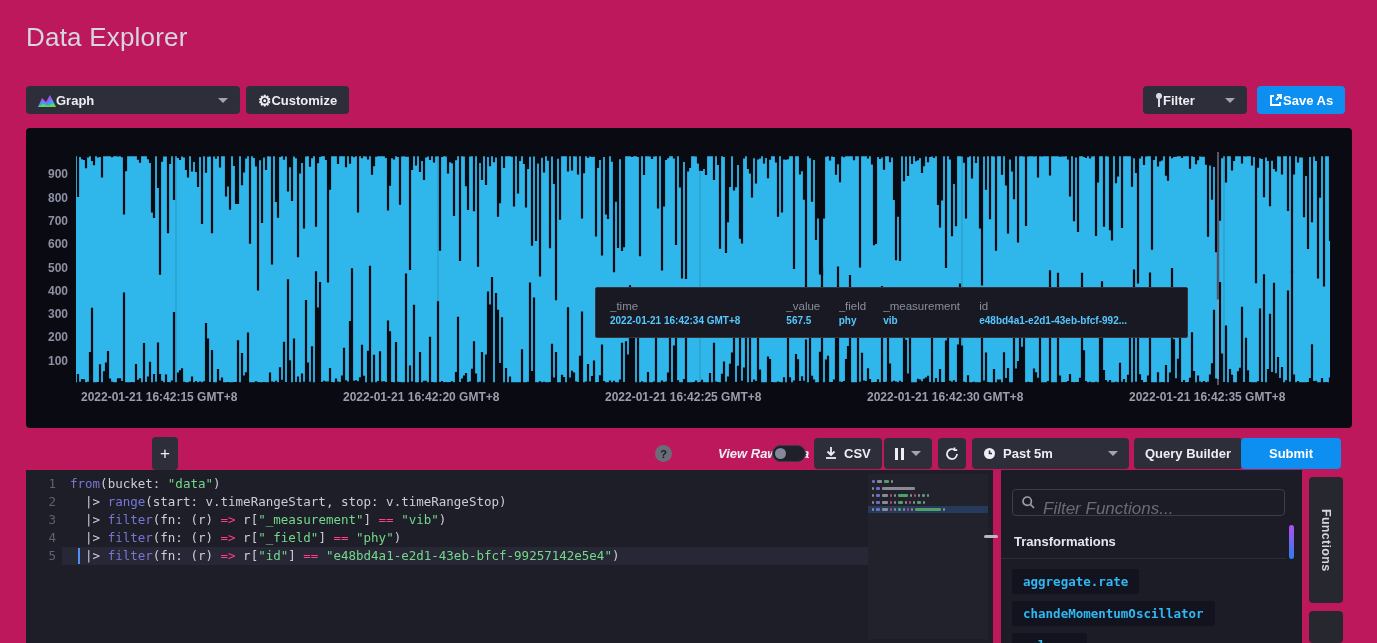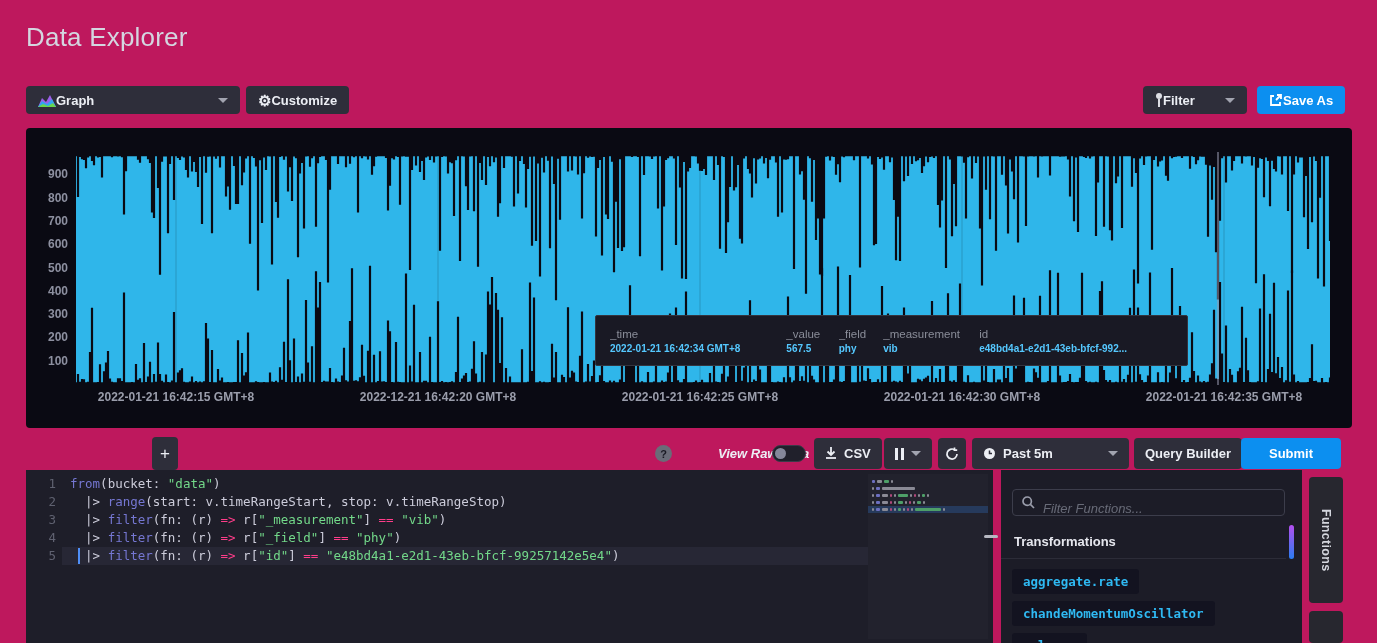--- a/index.html
+++ b/index.html
@@ -9,25 +9,25 @@
   .abs{position:absolute;}
   .btn{display:flex;align-items:center;background:#2e2e3a;border-radius:4px;
        padding:0 12px;height:28px;font-size:13px;font-weight:700;color:#eceef4;cursor:pointer;}
   .btn-blue{background:#0c8ff0;color:#fff;}
   .caret{width:0;height:0;border-left:5px solid transparent;border-right:5px solid transparent;
          border-top:5px solid #a2a4b0;margin-left:auto;}
   .page-title{font-size:26px;font-weight:400;color:#d4d6e0;letter-spacing:.2px;}
   
   #chart-panel{left:26px;top:128px;width:1326px;height:300px;background:#0a0a13;border-radius:4px;}
   .ytick{position:absolute;right:1284px;width:40px;text-align:right;font-size:12px;font-weight:700;color:#8d90a0;}
-  .xtick{position:absolute;top:262px;width:190px;text-align:center;font-size:12px;font-weight:700;color:#9a9dab;}
+  .xtick{position:absolute;top:262px;width:190px;font-size:12px;font-weight:700;color:#9a9dab;}
   #plot{position:absolute;left:50px;top:24px;width:1254px;height:233px;}
   
   #tooltip{left:569px;top:159px;width:593px;height:51px;background:#191924;border:1px solid #34343f;
-           border-radius:2px;display:flex;align-items:center;padding:0 14px;z-index:5;margin-top:28px;}
+           border-radius:2px;display:flex;align-items:center;padding:0 14px;z-index:5;}
   .tt-col{display:flex;flex-direction:column;gap:3px;overflow:hidden;}
   .tt-h{font-size:11.5px;color:#8a8d99;white-space:nowrap;}
   .tt-v{font-size:10px;font-weight:700;color:#55c8ff;white-space:nowrap;}
   
   .qbtn{position:absolute;display:flex;align-items:center;gap:7px;background:#2e2e3a;border-radius:4px;
         height:31px;padding:0 11px;font-size:13px;font-weight:700;color:#eceef4;cursor:pointer;}
   
   #editor{left:26px;top:470px;width:967px;height:173px;background:#1e1e29;overflow:hidden;}
   .code-line{position:absolute;left:0;width:100%;height:18px;line-height:18px;
              font-family:"DejaVu Sans Mono","Liberation Mono",monospace;font-size:12.5px;white-space:pre;}
@@ -35,21 +35,21 @@
   .code-text{position:absolute;left:44px;}
   .cur-line-bg{position:absolute;left:36px;width:806px;height:18px;background:#272735;}
   .cursor{position:absolute;left:52px;width:2px;height:16px;background:#4f8ff7;}
   #minimap{position:absolute;left:842px;top:4px;width:120px;height:165px;background:#22222d;}
   .mm-row{position:absolute;height:3px;display:flex;gap:2px;}
   .mm-seg{height:3px;border-radius:1px;}
   #divider-dash{left:984px;top:535px;width:14px;height:3px;background:#b7b9c2;border-radius:2px;}
   
   #fn-panel{left:1001px;top:470px;width:301px;height:173px;background:#1c1c27;overflow:hidden;}
   #fn-search{position:absolute;left:11px;top:19px;width:273px;height:27px;background:transparent;
-             border:1px solid #3c3d4b;border-radius:4px;color:#d9dbe4;font-size:13px;
+             border:1px solid #3c3d4b;border-radius:4px;color:#d9dbe4;font-size:17px;
              padding:12px 8px 0 30px;font-family:"Liberation Sans",sans-serif;outline:none;}
   #fn-search::placeholder{color:#686b78;font-style:italic;}
   .fn-head{position:absolute;left:13px;top:64px;font-size:13px;font-weight:700;color:#e6e7ee;}
   .fn-divider{position:absolute;left:0;top:88px;width:285px;height:1px;background:#2c2c38;}
   .fn-scroll{position:absolute;left:288px;top:55px;width:5px;height:34px;border-radius:3px;
              background:linear-gradient(#b44ff0,#2a7cf0);}
   .pill{position:absolute;left:11px;height:25px;display:inline-flex;align-items:center;padding:0 11px;
         background:#131320;border-radius:3px;font-family:"DejaVu Sans Mono","Liberation Mono",monospace;
         font-size:12.5px;font-weight:700;color:#2fb9f2;cursor:pointer;white-space:nowrap;}
   .side-tab{position:absolute;left:1309px;width:34px;background:#27272f;border-radius:4px;cursor:pointer;
@@ -110,21 +110,21 @@
         <div class="ytick" style="top: 85.9px;">700</div>
         <div class="ytick" style="top: 109.2px;">600</div>
         <div class="ytick" style="top: 132.5px;">500</div>
         <div class="ytick" style="top: 155.8px;">400</div>
         <div class="ytick" style="top: 179.1px;">300</div>
         <div class="ytick" style="top: 202.4px;">200</div>
         <div class="ytick" style="top: 225.7px;">100</div>
       </div>
     <div id="xticks">
         <div class="xtick" style="left: 55px;">2022-01-21 16:42:15 GMT+8</div>
-        <div class="xtick" style="left: 317px;">2022-12-21 16:42:20 GMT+8</div>
+        <div class="xtick" style="left: 317px;">2022-01-21 16:42:20 GMT+8</div>
         <div class="xtick" style="left: 579px;">2022-01-21 16:42:25 GMT+8</div>
         <div class="xtick" style="left: 841px;">2022-01-21 16:42:30 GMT+8</div>
         <div class="xtick" style="left: 1103px;">2022-01-21 16:42:35 GMT+8</div>
       </div>
     <svg id="plot" viewBox="0 0 1254 233">
         <rect x="0" y="2" width="1254" height="231" fill="#2fb6ea"></rect>
         <path d="M0 0V4.2M2 0V45.1M4 0V5.1M6 0V7.3M8 0V7.9M10 0V16.2M12 0V5.5M14 0V4.2M16 0V8.9M18 0V13.3M20 0V4.2M22 0V5.4M24 0V4.9M26 0V25.5M28 0V4.2M30 0V4.2M32 0V4.2M34 0V4.2M36 0V5.2M38 0V4.3M40 0V4.2M42 0V4.4M44 0V4.3M46 0V5.3M48 0V62.4M50 0V19.2M52 0V4.2M54 0V4.2M56 0V4.2M58 0V4.2M60 0V4.2M62 0V7.7M64 0V10.8M66 0V4.2M68 0V4.2M70 0V4.2M72 0V7.2M74 0V10.9M76 0V60.4M78 0V66.0M80 0V4.3M82 0V36.1M84 0V122.8M86 0V9.8M88 0V4.4M90 0V4.6M92 0V81.2M94 0V12.0M96 0V4.2M98 0V48.0M100 0V4.2M102 0V6.1M104 0V8.0M106 0V4.6M108 0V5.6M110 0V18.0M112 0V25.5M114 0V4.2M116 0V19.6M118 0V9.9M120 0V20.1M122 0V35.0M124 0V4.9M126 0V72.1M128 0V4.2M130 0V20.7M132 0V4.7M134 0V4.5M136 0V81.3M138 0V4.6M140 0V6.7M142 0V4.3M144 0V15.4M146 0V4.2M148 0V4.3M150 0V44.4M152 0V34.4M154 0V57.7M156 0V4.2M158 0V13.9M160 0V51.9M162 0V52.0M164 0V4.2M166 0V33.3M168 0V20.4M170 0V6.6M172 0V4.2M174 0V91.7M176 0V4.3M178 0V6.0M180 0V14.4M182 0V138.6M184 0V8.3M186 0V71.0M188 0V5.4M190 0V18.0M192 0V4.3M194 0V4.4M196 0V112.4M198 0V4.2M200 0V50.1M202 0V65.7M204 0V4.9M206 0V4.3M208 0V7.7M210 0V4.5M212 0V39.5M214 0V15.3M216 0V49.0M218 0V4.4M220 0V6.2M222 0V105.3M224 0V21.6M226 0V10.9M228 0V76.4M230 0V4.5M232 0V4.2M234 0V14.8M236 0V6.2M238 0V4.2M240 0V74.7M242 0V11.3M244 0V4.9M246 0V4.2M248 0V4.2M250 0V8.0M252 0V130.5M254 0V37.8M256 0V4.3M258 0V4.2M260 0V4.2M262 0V11.9M264 0V4.3M266 0V4.2M268 0V4.2M270 0V15.3M272 0V4.2M274 0V11.7M276 0V4.3M278 0V5.3M280 0V4.2M282 0V60.5M284 0V4.2M286 0V6.2M288 0V4.2M290 0V4.5M292 0V7.5M294 0V4.2M296 0V22.7M298 0V14.2M300 0V4.8M302 0V4.2M304 0V4.2M306 0V4.2M308 0V4.2M310 0V5.9M312 0V58.5M314 0V33.8M316 0V6.2M318 0V7.4M320 0V4.2M322 0V4.9M324 0V52.8M326 0V4.4M328 0V4.3M330 0V4.8M332 0V4.7M334 0V117.9M336 0V18.0M338 0V4.2M340 0V13.6M342 0V4.2M344 0V19.9M346 0V9.0M348 0V27.9M350 0V5.6M352 0V4.5M354 0V8.0M356 0V4.2M358 0V10.6M360 0V4.5M362 0V4.2M364 0V98.7M366 0V5.0M368 0V4.2M370 0V4.4M372 0V21.4M374 0V10.2M376 0V11.3M378 0V64.0M380 0V8.3M382 0V4.2M384 0V109.0M386 0V4.2M388 0V4.4M390 0V34.2M392 0V58.0M394 0V4.4M396 0V4.2M398 0V59.2M400 0V4.2M402 0V114.7M404 0V11.0M406 0V28.0M408 0V4.3M410 0V32.9M412 0V5.0M414 0V14.2M416 0V4.2M418 0V10.3M420 0V5.5M422 0V64.8M424 0V51.3M426 0V4.2M428 0V15.9M430 0V4.2M432 0V4.2M434 0V4.2M436 0V4.7M438 0V54.6M440 0V4.2M442 0V41.4M444 0V9.1M446 0V4.2M448 0V12.1M450 0V55.4M452 0V17.0M454 0V4.8M456 0V93.8M458 0V4.4M460 0V89.1M462 0V11.4M464 0V124.6M466 0V5.8M468 0V20.5M470 0V4.2M472 0V8.7M474 0V96.2M476 0V4.4M478 0V32.0M480 0V148.3M482 0V6.8M484 0V67.7M486 0V4.2M488 0V4.2M490 0V4.2M492 0V19.6M494 0V4.2M496 0V18.5M498 0V4.2M500 0V4.4M502 0V22.5M504 0V4.2M506 0V66.5M508 0V21.3M510 0V4.2M512 0V5.8M514 0V4.5M516 0V5.0M518 0V4.8M520 0V84.4M522 0V15.9M524 0V8.1M526 0V103.6M528 0V5.1M530 0V62.5M532 0V66.9M534 0V4.2M536 0V9.7M538 0V120.2M540 0V49.7M542 0V96.1M544 0V7.3M546 0V99.1M548 0V95.3M550 0V4.2M552 0V4.3M554 0V4.2M556 0V5.1M558 0V4.2M560 0V4.3M562 0V5.0M564 0V104.2M566 0V4.2M568 0V23.0M570 0V4.3M572 0V4.2M574 0V4.4M576 0V7.1M578 0V4.4M580 0V4.2M582 0V56.6M584 0V4.3M586 0V118.6M588 0V54.6M590 0V8.0M592 0V6.2M594 0V4.2M596 0V4.2M598 0V6.5M600 0V93.0M602 0V4.2M604 0V35.6M606 0V126.4M608 0V10.0M610 0V127.0M612 0V19.4M614 0V16.0M616 0V4.2M618 0V4.2M620 0V4.5M622 0V11.6M624 0V18.7M626 0V19.1M628 0V17.1M630 0V23.0M632 0V4.2M634 0V4.3M636 0V4.2M638 0V27.9M640 0V4.3M642 0V13.1M644 0V96.8M646 0V4.2M648 0V4.9M650 0V101.0M652 0V70.3M654 0V35.0M656 0V4.2M658 0V38.6M660 0V35.3M662 0V13.0M664 0V86.7M666 0V91.5M668 0V6.6M670 0V4.3M672 0V17.0M674 0V21.5M676 0V45.4M678 0V6.2M680 0V31.4M682 0V7.4M684 0V6.4M686 0V4.2M688 0V11.4M690 0V6.1M692 0V26.3M694 0V7.8M696 0V4.2M698 0V4.2M700 0V10.5M702 0V64.8M704 0V4.2M706 0V60.6M708 0V7.4M710 0V7.8M712 0V7.3M714 0V4.2M716 0V4.2M718 0V116.9M720 0V4.2M722 0V4.2M724 0V22.4M726 0V19.2M728 0V47.8M730 0V141.7M732 0V4.3M734 0V6.2M736 0V49.8M738 0V8.1M740 0V88.0M742 0V66.5M744 0V122.4M746 0V124.0M748 0V66.6M750 0V4.8M752 0V4.3M754 0V8.4M756 0V4.4M758 0V4.9M760 0V22.7M762 0V12.2M764 0V30.2M766 0V4.6M768 0V5.3M770 0V4.3M772 0V4.2M774 0V4.2M776 0V4.2M778 0V8.3M780 0V4.2M782 0V4.2M784 0V115.6M786 0V4.2M788 0V4.2M790 0V4.2M792 0V6.6M794 0V4.2M796 0V12.6M798 0V93.2M800 0V92.0M802 0V5.0M804 0V6.9M806 0V5.5M808 0V17.8M810 0V4.3M812 0V4.3M814 0V10.2M816 0V5.4M818 0V47.9M820 0V108.2M822 0V64.8M824 0V108.9M826 0V4.2M828 0V29.3M830 0V4.5M832 0V24.1M834 0V4.2M836 0V11.9M838 0V4.2M840 0V9.3M842 0V8.3M844 0V6.1M846 0V20.9M848 0V14.3M850 0V4.5M852 0V10.2M854 0V5.0M856 0V4.5M858 0V6.1M860 0V4.2M862 0V52.9M864 0V75.6M866 0V48.5M868 0V4.2M870 0V116.0M872 0V4.2M874 0V7.4M876 0V84.2M878 0V31.9M880 0V74.3M882 0V4.3M884 0V4.2M886 0V4.5M888 0V10.7M890 0V66.5M892 0V5.3M894 0V4.2M896 0V26.4M898 0V4.2M900 0V11.0M902 0V4.4M904 0V76.4M906 0V133.4M908 0V4.6M910 0V37.7M912 0V4.3M914 0V67.2M916 0V4.2M918 0V4.5M920 0V98.7M922 0V4.2M924 0V4.2M926 0V22.8M928 0V4.3M930 0V33.4M932 0V81.6M934 0V7.6M936 0V19.5M938 0V47.3M940 0V4.2M942 0V90.6M944 0V4.2M946 0V4.2M948 0V4.5M950 0V74.0M952 0V4.6M954 0V4.2M956 0V4.2M958 0V4.5M960 0V4.2M962 0V25.6M964 0V4.2M966 0V4.6M968 0V4.2M970 0V4.2M972 0V4.2M974 0V23.5M976 0V4.2M978 0V4.2M980 0V4.2M982 0V4.2M984 0V4.8M986 0V4.4M988 0V4.5M990 0V4.2M992 0V7.5M994 0V44.6M996 0V4.2M998 0V69.3M1000 0V5.6M1002 0V80.1M1004 0V4.3M1006 0V4.3M1008 0V5.1M1010 0V6.1M1012 0V4.3M1014 0V6.5M1016 0V4.6M1018 0V4.2M1020 0V84.1M1022 0V30.5M1024 0V4.3M1026 0V4.2M1028 0V74.8M1030 0V4.2M1032 0V4.5M1034 0V78.3M1036 0V88.4M1038 0V4.2M1040 0V31.2M1042 0V24.4M1044 0V4.2M1046 0V76.1M1048 0V4.2M1050 0V4.2M1052 0V4.2M1054 0V4.2M1056 0V34.8M1058 0V6.2M1060 0V21.0M1062 0V131.4M1064 0V6.4M1066 0V4.3M1068 0V12.9M1070 0V4.6M1072 0V4.2M1074 0V4.2M1076 0V97.8M1078 0V7.9M1080 0V4.3M1082 0V14.6M1084 0V9.6M1086 0V8.6M1088 0V4.2M1090 0V23.7M1092 0V28.7M1094 0V4.2M1096 0V6.3M1098 0V4.9M1100 0V4.8M1102 0V4.2M1104 0V4.2M1106 0V6.1M1108 0V4.2M1110 0V4.2M1112 0V4.2M1114 0V16.8M1116 0V4.2M1118 0V5.0M1120 0V12.3M1122 0V8.3M1124 0V4.4M1126 0V4.8M1128 0V4.8M1130 0V12.7M1132 0V84.8M1134 0V13.5M1136 0V47.8M1138 0V15.0M1140 0V100.3M1142 0V147.4M1144 0V68.8M1146 0V6.2M1148 0V4.2M1150 0V30.6M1152 0V4.2M1154 0V4.2M1156 0V18.6M1158 0V9.0M1160 0V4.2M1162 0V4.2M1164 0V4.2M1166 0V11.4M1168 0V4.2M1170 0V4.6M1172 0V4.2M1174 0V4.3M1176 0V13.6M1178 0V4.9M1180 0V131.2M1182 0V15.8M1184 0V6.3M1186 0V6.9M1188 0V45.3M1190 0V5.5M1192 0V9.1M1194 0V54.3M1196 0V8.8M1198 0V16.9M1200 0V19.5M1202 0V4.2M1204 0V4.5M1206 0V22.4M1208 0V4.2M1210 0V4.2M1212 0V58.9M1214 0V4.3M1216 0V121.1M1218 0V22.6M1220 0V4.3M1222 0V10.6M1224 0V5.4M1226 0V5.6M1228 0V65.3M1230 0V23.9M1232 0V97.0M1234 0V4.9M1236 0V70.2M1238 0V4.4M1240 0V9.1M1242 0V126.4M1244 0V45.8M1246 0V4.2M1248 0V134.4M1250 0V4.3M1252 0V4.2M1254 0V88.9" stroke="#0a0a13" stroke-width="2.2" fill="none"></path>
         <path d="M0 233V230.2M2 233V221.9M4 233V229.8M6 233V227.0M8 233V227.2M10 233V230.2M12 233V229.8M14 233V200.1M16 233V155.8M18 233V230.2M20 233V230.2M22 233V230.1M24 233V212.3M26 233V230.2M28 233V219.3M30 233V210.4M32 233V199.0M34 233V226.4M36 233V229.8M38 233V230.2M40 233V230.2M42 233V226.2M44 233V226.2M46 233V228.9M48 233V140.5M50 233V230.2M52 233V230.2M54 233V230.2M56 233V230.1M58 233V230.2M60 233V212.1M62 233V227.8M64 233V226.2M66 233V230.2M68 233V191.1M70 233V230.1M72 233V224.5M74 233V209.7M76 233V230.2M78 233V221.9M80 233V229.8M82 233V190.6M84 233V221.9M86 233V228.7M88 233V230.2M90 233V222.6M92 233V230.0M94 233V230.2M96 233V228.6M98 233V160.0M100 233V230.2M102 233V220.4M104 233V218.2M106 233V216.3M108 233V229.7M110 233V230.2M112 233V230.2M114 233V229.6M116 233V224.6M118 233V230.2M120 233V229.0M122 233V230.2M124 233V229.5M126 233V230.2M128 233V229.3M130 233V171.0M132 233V186.4M134 233V229.9M136 233V198.1M138 233V230.2M140 233V230.2M142 233V216.9M144 233V228.5M146 233V225.5M148 233V230.2M150 233V230.2M152 233V230.1M154 233V230.2M156 233V230.2M158 233V230.0M160 233V230.1M162 233V188.3M164 233V230.2M166 233V200.9M168 233V223.5M170 233V220.3M172 233V180.5M174 233V230.2M176 233V230.2M178 233V230.2M180 233V229.2M182 233V229.9M184 233V230.2M186 233V230.2M188 233V229.9M190 233V230.2M192 233V230.2M194 233V220.6M196 233V229.4M198 233V230.0M200 233V228.7M202 233V230.2M204 233V215.2M206 233V227.8M208 233V189.8M210 233V229.9M212 233V127.3M214 233V208.3M216 233V230.2M218 233V186.4M220 233V230.0M222 233V224.6M224 233V230.2M226 233V221.4M228 233V229.7M230 233V148.0M232 233V210.4M234 233V229.7M236 233V194.2M238 233V230.2M240 233V119.3M242 233V155.5M244 233V129.9M246 233V230.0M248 233V228.8M250 233V229.5M252 233V229.6M254 233V216.0M256 233V229.9M258 233V230.2M260 233V226.6M262 233V229.5M264 233V230.1M266 233V223.5M268 233V195.8M270 233V228.3M272 233V229.4M274 233V169.1M276 233V116.2M278 233V228.7M280 233V228.3M282 233V229.2M284 233V225.2M286 233V192.8M288 233V223.8M290 233V230.2M292 233V198.7M294 233V113.7M296 233V230.2M298 233V202.7M300 233V230.2M302 233V228.9M304 233V199.3M306 233V229.4M308 233V229.3M310 233V230.0M312 233V168.5M314 233V179.3M316 233V229.9M318 233V230.2M320 233V190.1M322 233V229.7M324 233V230.1M326 233V230.2M328 233V230.2M330 233V121.6M332 233V230.2M334 233V213.4M336 233V229.6M338 233V152.8M340 233V230.2M342 233V230.2M344 233V199.9M346 233V230.2M348 233V228.8M350 233V228.7M352 233V230.2M354 233V184.8M356 233V230.0M358 233V230.2M360 233V230.2M362 233V149.3M364 233V230.1M366 233V229.0M368 233V230.2M370 233V230.1M372 233V230.2M374 233V230.0M376 233V229.3M378 233V230.2M380 233V220.1M382 233V164.8M384 233V229.9M386 233V226.5M388 233V223.5M390 233V221.1M392 233V230.0M394 233V229.4M396 233V216.7M398 233V189.2M400 233V221.5M402 233V230.2M404 233V229.8M406 233V199.9M408 233V230.2M410 233V202.6M412 233V139.5M414 233V152.5M416 233V125.1M418 233V230.2M420 233V141.0M422 233V157.8M424 233V211.0M426 233V165.3M428 233V230.2M430 233V216.0M432 233V230.2M434 233V224.5M436 233V230.2M438 233V230.2M440 233V230.2M442 233V230.2M444 233V230.2M446 233V197.3M448 233V230.2M450 233V230.2M452 233V229.8M454 233V130.6M456 233V218.9M458 233V145.4M460 233V230.2M462 233V230.2M464 233V229.3M466 233V230.2M468 233V229.8M470 233V230.2M472 233V230.2M474 233V230.1M476 233V191.8M478 233V225.5M480 233V200.0M482 233V230.2M484 233V230.2M486 233V222.7M488 233V225.0M490 233V230.2M492 233V155.2M494 233V225.4M496 233V218.7M498 233V220.5M500 233V229.4M502 233V230.1M504 233V203.7M506 233V159.4M508 233V230.2M510 233V229.6M512 233V211.9M514 233V229.6M516 233V224.1M518 233V208.4M520 233V230.2M522 233V230.1M524 233V223.3M526 233V192.4M528 233V229.0M530 233V230.2M532 233V230.2M534 233V228.5M536 233V230.2M538 233V228.8M540 233V230.2M542 233V230.2M544 233V227.6M546 233V190.7M548 233V230.1M550 233V189.2M552 233V202.5M554 233V133.2M556 233V184.0M558 233V167.6M560 233V230.2M562 233V178.0M564 233V230.2M566 233V229.3M568 233V230.2M570 233V230.2M572 233V220.1M574 233V230.2M576 233V230.2M578 233V229.4M580 233V180.8M582 233V230.2M584 233V230.2M586 233V228.4M588 233V230.1M590 233V229.5M592 233V220.5M594 233V161.6M596 233V230.1M598 233V193.4M600 233V155.6M602 233V228.2M604 233V230.2M606 233V230.2M608 233V227.1M610 233V139.6M612 233V230.2M614 233V230.2M616 233V230.2M618 233V230.1M620 233V228.6M622 233V230.2M624 233V230.1M626 233V227.7M628 233V230.2M630 233V230.2M632 233V230.2M634 233V221.1M636 233V230.2M638 233V190.7M640 233V229.5M642 233V230.0M644 233V230.2M646 233V221.7M648 233V209.6M650 233V229.8M652 233V224.5M654 233V211.8M656 233V200.4M658 233V180.7M660 233V230.0M662 233V213.7M664 233V184.6M666 233V228.7M668 233V215.6M670 233V180.6M672 233V230.2M674 233V148.3M676 233V230.1M678 233V227.5M680 233V228.9M682 233V185.5M684 233V217.4M686 233V230.2M688 233V230.2M690 233V230.2M692 233V204.5M694 233V207.0M696 233V230.1M698 233V230.2M700 233V230.2M702 233V229.5M704 233V229.9M706 233V230.2M708 233V225.3M710 233V230.2M712 233V144.4M714 233V225.3M716 233V230.2M718 233V228.6M720 233V201.9M722 233V207.3M724 233V229.0M726 233V224.2M728 233V228.7M730 233V187.6M732 233V230.2M734 233V171.2M736 233V223.7M738 233V227.5M740 233V230.2M742 233V230.2M744 233V199.7M746 233V116.3M748 233V230.2M750 233V207.5M752 233V203.7M754 233V230.1M756 233V230.1M758 233V227.4M760 233V163.7M762 233V114.4M764 233V229.6M766 233V230.0M768 233V229.1M770 233V206.9M772 233V194.0M774 233V123.0M776 233V230.2M778 233V230.2M780 233V230.2M782 233V171.4M784 233V229.8M786 233V200.8M788 233V228.4M790 233V229.1M792 233V216.3M794 233V227.0M796 233V230.2M798 233V230.1M800 233V229.9M802 233V227.2M804 233V230.2M806 233V134.1M808 233V230.1M810 233V229.8M812 233V161.4M814 233V211.6M816 233V229.7M818 233V228.7M820 233V229.6M822 233V230.2M824 233V228.7M826 233V230.0M828 233V155.5M830 233V187.8M832 233V221.5M834 233V171.5M836 233V230.2M838 233V230.2M840 233V230.2M842 233V226.7M844 233V227.6M846 233V229.3M848 233V226.8M850 233V225.5M852 233V223.8M854 233V230.1M856 233V149.1M858 233V230.2M860 233V226.1M862 233V230.1M864 233V216.9M866 233V230.1M868 233V230.1M870 233V188.5M872 233V141.2M874 233V228.8M876 233V229.7M878 233V228.2M880 233V230.1M882 233V192.4M884 233V131.5M886 233V193.4M888 233V229.7M890 233V230.2M892 233V223.2M894 233V230.2M896 233V230.2M898 233V229.7M900 233V230.2M902 233V230.2M904 233V230.2M906 233V185.7M908 233V228.6M910 233V200.6M912 233V229.9M914 233V230.2M916 233V230.2M918 233V217.1M920 233V230.2M922 233V227.4M924 233V227.6M926 233V230.2M928 233V200.2M930 233V226.0M932 233V216.0M934 233V230.2M936 233V230.2M938 233V143.5M940 233V216.6M942 233V209.1M944 233V174.7M946 233V194.8M948 233V145.8M950 233V230.2M952 233V229.8M954 233V230.1M956 233V230.2M958 233V216.5M960 233V220.2M962 233V225.8M964 233V143.7M966 233V230.2M968 233V230.2M970 233V230.2M972 233V229.1M974 233V118.3M976 233V230.2M978 233V230.2M980 233V230.2M982 233V120.8M984 233V223.5M986 233V230.2M988 233V230.1M990 233V230.1M992 233V229.1M994 233V222.1M996 233V229.9M998 233V230.2M1000 233V230.1M1002 233V230.0M1004 233V225.7M1006 233V120.8M1008 233V198.2M1010 233V229.1M1012 233V230.2M1014 233V229.8M1016 233V230.2M1018 233V230.2M1020 233V229.7M1022 233V230.2M1024 233V139.1M1026 233V129.2M1028 233V218.0M1030 233V227.9M1032 233V229.7M1034 233V227.9M1036 233V230.2M1038 233V230.2M1040 233V229.7M1042 233V230.2M1044 233V210.8M1046 233V229.8M1048 233V226.9M1050 233V230.2M1052 233V222.8M1054 233V155.8M1056 233V230.2M1058 233V117.4M1060 233V229.7M1062 233V155.5M1064 233V222.2M1066 233V228.1M1068 233V230.2M1070 233V230.1M1072 233V223.4M1074 233V120.5M1076 233V230.2M1078 233V230.2M1080 233V230.2M1082 233V220.3M1084 233V230.2M1086 233V230.0M1088 233V230.2M1090 233V212.9M1092 233V230.2M1094 233V220.4M1096 233V116.1M1098 233V187.2M1100 233V226.3M1102 233V206.7M1104 233V154.0M1106 233V229.9M1108 233V228.0M1110 233V230.2M1112 233V230.1M1114 233V225.7M1116 233V180.3M1118 233V219.1M1120 233V230.2M1122 233V223.4M1124 233V229.5M1126 233V230.2M1128 233V228.9M1130 233V230.2M1132 233V229.8M1134 233V222.5M1136 233V211.3M1138 233V157.7M1140 233V226.6M1142 233V227.1M1144 233V130.0M1146 233V201.4M1148 233V229.9M1150 233V173.4M1152 233V230.2M1154 233V217.1M1156 233V222.7M1158 233V230.2M1160 233V230.2M1162 233V219.3M1164 233V215.8M1166 233V154.8M1168 233V230.1M1170 233V185.7M1172 233V218.2M1174 233V230.1M1176 233V230.2M1178 233V230.2M1180 233V230.2M1182 233V229.2M1184 233V156.4M1186 233V230.0M1188 233V122.3M1190 233V230.2M1192 233V216.9M1194 233V161.7M1196 233V220.1M1198 233V130.8M1200 233V221.2M1202 233V205.0M1204 233V225.9M1206 233V215.0M1208 233V230.2M1210 233V228.3M1212 233V138.4M1214 233V229.8M1216 233V118.5M1218 233V222.4M1220 233V230.2M1222 233V229.1M1224 233V230.2M1226 233V230.2M1228 233V230.2M1230 233V230.2M1232 233V230.0M1234 233V226.1M1236 233V192.3M1238 233V229.0M1240 233V228.7M1242 233V230.2M1244 233V230.2M1246 233V226.0M1248 233V230.2M1250 233V230.0M1252 233V230.2M1254 233V225.5" stroke="#0a0a13" stroke-width="2.2" fill="none"></path>
         <line x1="100" y1="0" x2="100" y2="233" stroke="#0a0a13" stroke-opacity="0.18"></line>
         <line x1="362" y1="0" x2="362" y2="233" stroke="#0a0a13" stroke-opacity="0.18"></line>

